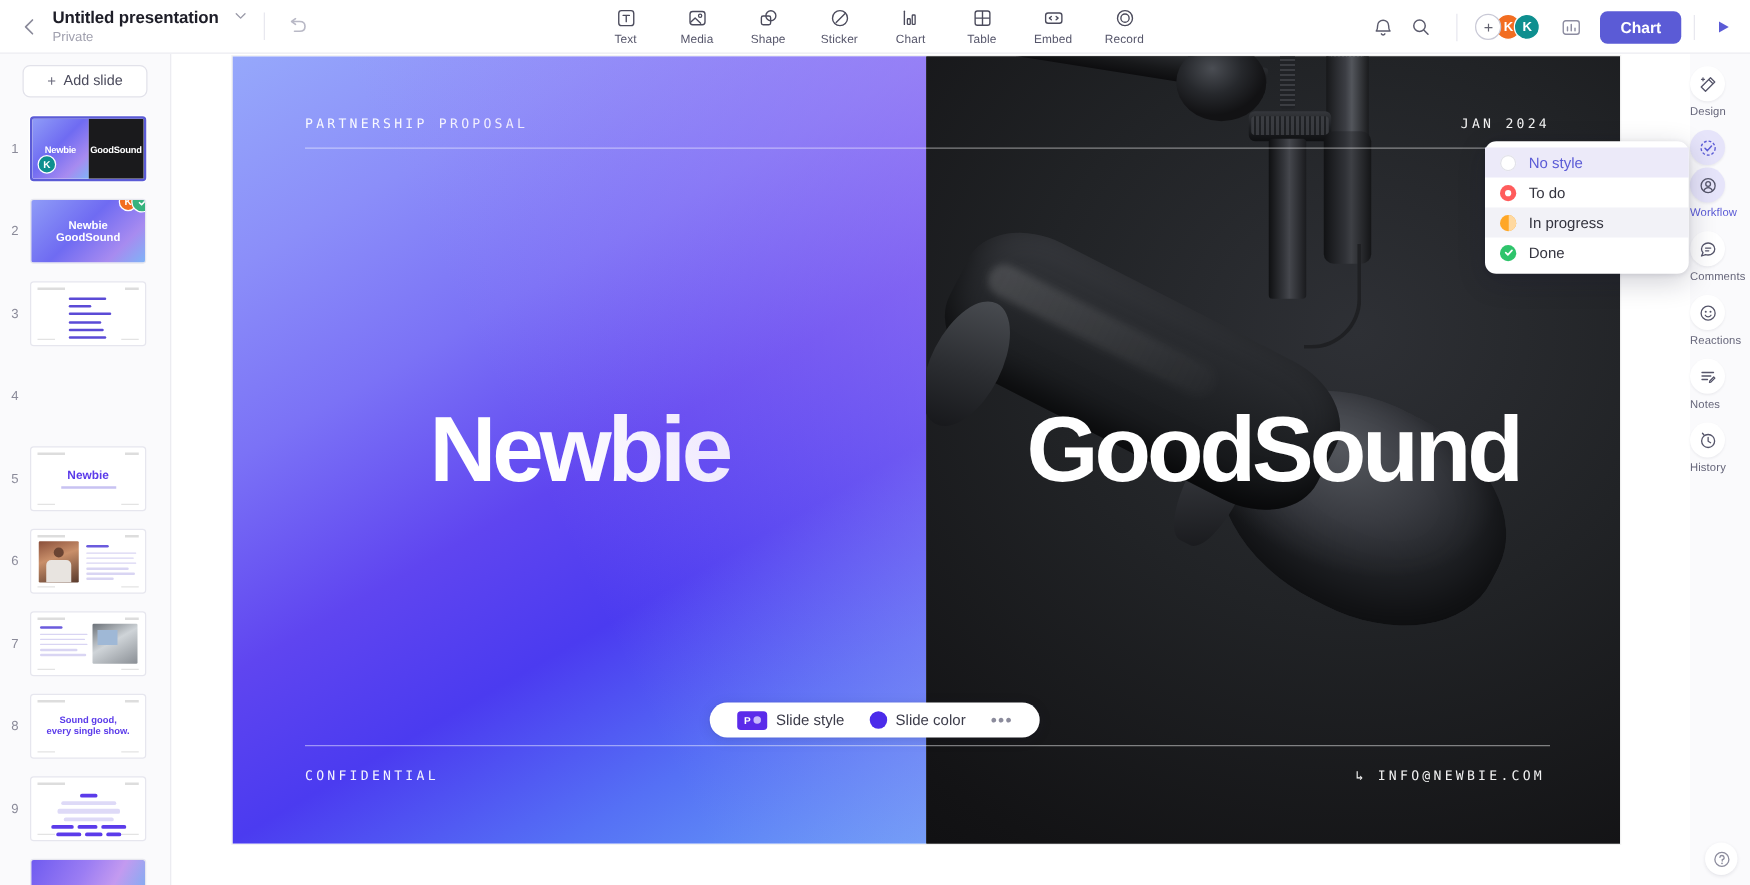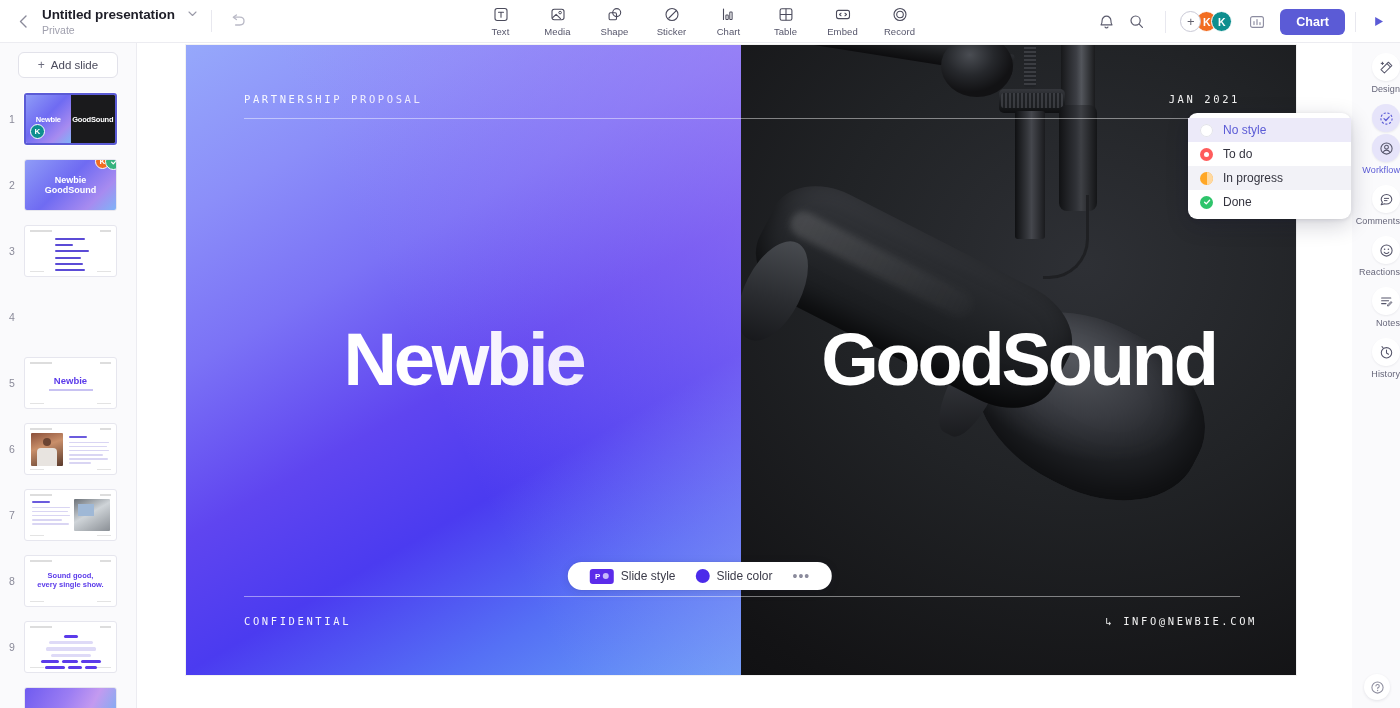--- a/index.html
+++ b/index.html
@@ -316,21 +316,21 @@
   .date-lbl { position: absolute; right: 56px; top: 48px; }
   .rule-top {
     position: absolute; left: 58px; right: 56px; top: 73px; height: 1px;
     background: rgba(255,255,255,0.45);
   }
   .rule-bot {
     position: absolute; left: 58px; right: 56px; bottom: 78px; height: 1px;
     background: rgba(255,255,255,0.45);
   }
   .conf-lbl { position: absolute; left: 58px; bottom: 48px; }
-  .mail-lbl { position: absolute; right: 39px; bottom: 48px; }
+  .mail-lbl { position: absolute; right: 60px; bottom: 48px; }
   .big-word {
     position: absolute; top: 50%; transform: translateY(-50%);
     color: #fff; font-weight: 700; letter-spacing: -3.2px;
     font-size: 74px; line-height: 1; white-space: nowrap;
   }
   .bw-left { left: 50%; transform: translate(-50%,-50%); }
   .bw-right { left: 50%; transform: translate(-50%,-50%); }
 
   
   .wf-menu {
@@ -359,21 +359,21 @@
   }
   .d-done { background: #2ec46b; display:flex; align-items:center; justify-content:center; }
   .d-done svg { width: 8px; height: 8px; }
 
   
   .rrail {
     position: absolute; top: 43px; right: 0; width: 48px; height: 665px;
     background: #fafafc; z-index: 30;
   }
   .rail-item {
-    width: 48px; display: flex; flex-direction: column; align-items: flex-end;
+    width: 48px; display: flex; flex-direction: column; align-items: flex-start;
     cursor: pointer; margin-top: 10px;
   }
   .rail-ic {
     width: 28px; height: 28px; border-radius: 50%; background: #fff;
     display: flex; align-items: center; justify-content: center;
     color: #55556a; box-shadow: 0 1px 2px rgba(30,30,60,0.07);
   }
   .rail-lb { font-size: 9px; color: #66667a; margin-top: 3px; letter-spacing: 0.1px; }
   .rail-item.active .rail-ic { background: #e6e4fa; color: #5b5bd6; }
   .rail-item.active .rail-lb { color: #5b5bd6; }
@@ -763,21 +763,21 @@
           <div class="clamp-knurl"></div>
           <div class="vshaft"></div>
           <div class="thin-mic-body"></div>
           <div class="cable"></div>
           <div class="mic-foam"></div>
           <div class="mic-ring"></div>
           <div class="mic-body"></div>
           <div class="mic-cap"></div>
           <div class="mic-gloss"></div>
         </div>
-        <div class="mono date-lbl">JAN 2021</div>
+        <div class="mono date-lbl">JAN 2024</div>
         <div class="big-word bw-right">GoodSound</div>
         <div class="mono mail-lbl">↳ INFO@NEWBIE.COM</div>
       </div>
 
       <div class="rule-top"></div>
       <div class="rule-bot"></div>
     </div>
   </div>
 
   <div class="wf-menu">

